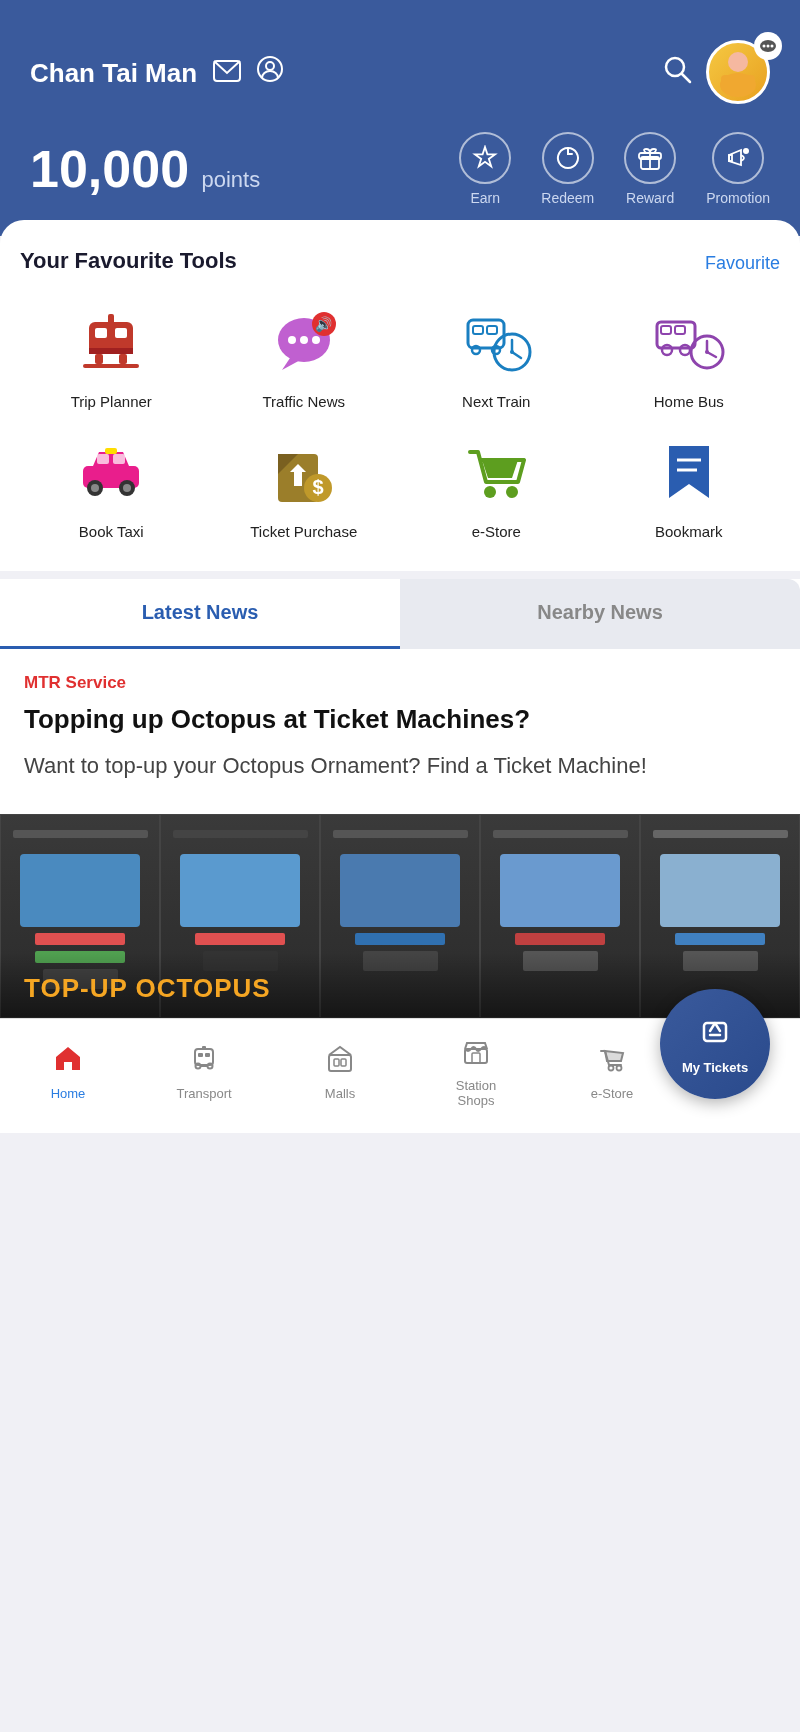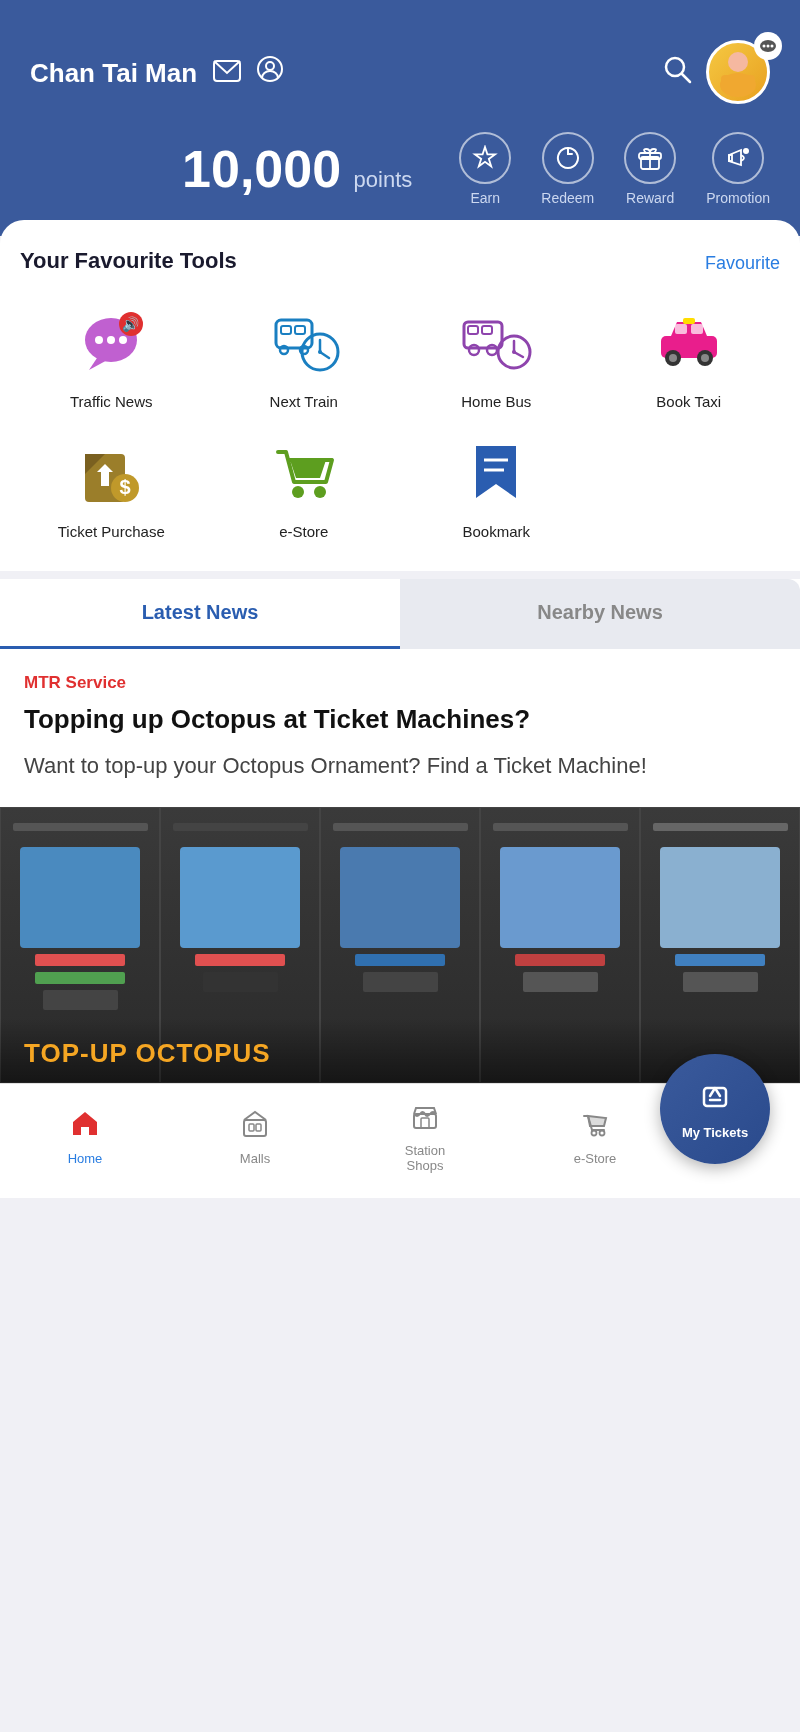--- a/index.html
+++ b/index.html
@@ -69,21 +69,21 @@
       height: 28px;
       display: flex;
       align-items: center;
       justify-content: center;
       font-size: 14px;
     }
 
     .header-bottom {
       display: flex;
       align-items: center;
-      justify-content: flex-end;
+      justify-content: space-between;
       gap: 47px;
     }
     .points-section {}
     .points-value {
       font-size: 52px;
       font-weight: 800;
       color: white;
       display: inline;
     }
     .points-label {
@@ -195,21 +195,21 @@
     }
     .news-tab.inactive {
       color: #888;
       background: #e8eaf0;
       border-radius: 0 12px 0 0;
     }
 
     
     .news-section {
       background: white;
-      padding: 24px 24px 5px 24px;
+      padding: 24px 24px 12px 24px;
     }
     .news-category {
       font-size: 17px;
       color: #e03030;
       font-weight: 600;
       margin-bottom: 10px;
     }
     .news-title {
       font-size: 26px;
       font-weight: 800;
@@ -218,21 +218,21 @@
       line-height: 1.3;
     }
     .news-desc {
       font-size: 22px;
       color: #444;
       line-height: 1.5;
       margin-bottom: 20px;
     }
     .news-image {
       width: 100%;
-      height: 276px;
+      height: 204px;
       background: linear-gradient(180deg, #8a8a8a 0%, #666 40%, #555 100%);
       position: relative;
       overflow: hidden;
       display: flex;
       align-items: flex-end;
     }
     
     .ticket-machines {
       display: flex;
       width: 100%;
@@ -440,20 +440,41 @@
 </div>
 
 <div class="tools-section">
   <div class="tools-header">
     <span class="tools-title">Your Favourite Tools</span>
     <span class="tools-customize">Favourite</span>
   </div>
 
   <div class="tools-grid">
 
+    <div class="tool-item">
+      <div class="tool-icon">
+        <svg width="72" height="72" viewBox="0 0 72 72">
+
+          <rect x="14" y="16" width="44" height="32" rx="6" fill="#c0392b"></rect>
+
+          <rect x="20" y="22" width="12" height="10" rx="2" fill="white"></rect>
+          <rect x="40" y="22" width="12" height="10" rx="2" fill="white"></rect>
+
+          <rect x="14" y="42" width="44" height="6" rx="0" fill="#a02020"></rect>
+
+          <rect x="20" y="48" width="8" height="10" rx="2" fill="#c0392b"></rect>
+          <rect x="44" y="48" width="8" height="10" rx="2" fill="#c0392b"></rect>
+
+          <rect x="33" y="8" width="6" height="10" rx="2" fill="#c0392b"></rect>
+
+          <rect x="8" y="58" width="56" height="4" rx="2" fill="#c0392b"></rect>
+        </svg>
+      </div>
+      <span class="tool-label">Trip Planner</span>
+    </div>
 
     <div class="tool-item">
       <div class="tool-icon">
         <svg width="72" height="72" viewBox="0 0 72 72">
 
           <ellipse cx="36" cy="34" rx="26" ry="22" fill="#c060d0"></ellipse>
 
           <polygon points="22,52 14,64 36,52" fill="#c060d0"></polygon>
 
           <circle cx="24" cy="34" r="4" fill="white"></circle>
@@ -641,20 +662,34 @@
 
   <div class="nav-item">
     <span class="nav-icon active">
       <svg width="30" height="30" viewBox="0 0 30 30" fill="none">
         <path d="M3 14L15 4L27 14V27H19V19H11V27H3V14Z" fill="#e03030"></path>
       </svg>
     </span>
     <span class="nav-label active">Home</span>
   </div>
 
+  <div class="nav-item">
+    <span class="nav-icon">
+      <svg width="30" height="30" viewBox="0 0 30 30" fill="none">
+        <rect x="6" y="6" width="18" height="16" rx="3" stroke="#888" stroke-width="2"></rect>
+        <rect x="9" y="10" width="5" height="4" rx="1" fill="#888"></rect>
+        <rect x="16" y="10" width="5" height="4" rx="1" fill="#888"></rect>
+        <circle cx="9" cy="23" r="2.5" stroke="#888" stroke-width="2"></circle>
+        <circle cx="21" cy="23" r="2.5" stroke="#888" stroke-width="2"></circle>
+        <line x1="11.5" y1="23" x2="18.5" y2="23" stroke="#888" stroke-width="2"></line>
+        <rect x="13" y="3" width="4" height="4" rx="1" fill="#888"></rect>
+      </svg>
+    </span>
+    <span class="nav-label">Transport</span>
+  </div>
 
   <div class="nav-item">
     <span class="nav-icon">
       <svg width="30" height="30" viewBox="0 0 30 30" fill="none">
         <rect x="4" y="12" width="22" height="16" rx="2" stroke="#888" stroke-width="2"></rect>
         <rect x="9" y="16" width="5" height="7" rx="1" stroke="#888" stroke-width="1.5"></rect>
         <rect x="16" y="16" width="5" height="7" rx="1" stroke="#888" stroke-width="1.5"></rect>
         <path d="M4 12 L15 4 L26 12" stroke="#888" stroke-width="2" fill="none"></path>
       </svg>
     </span>

